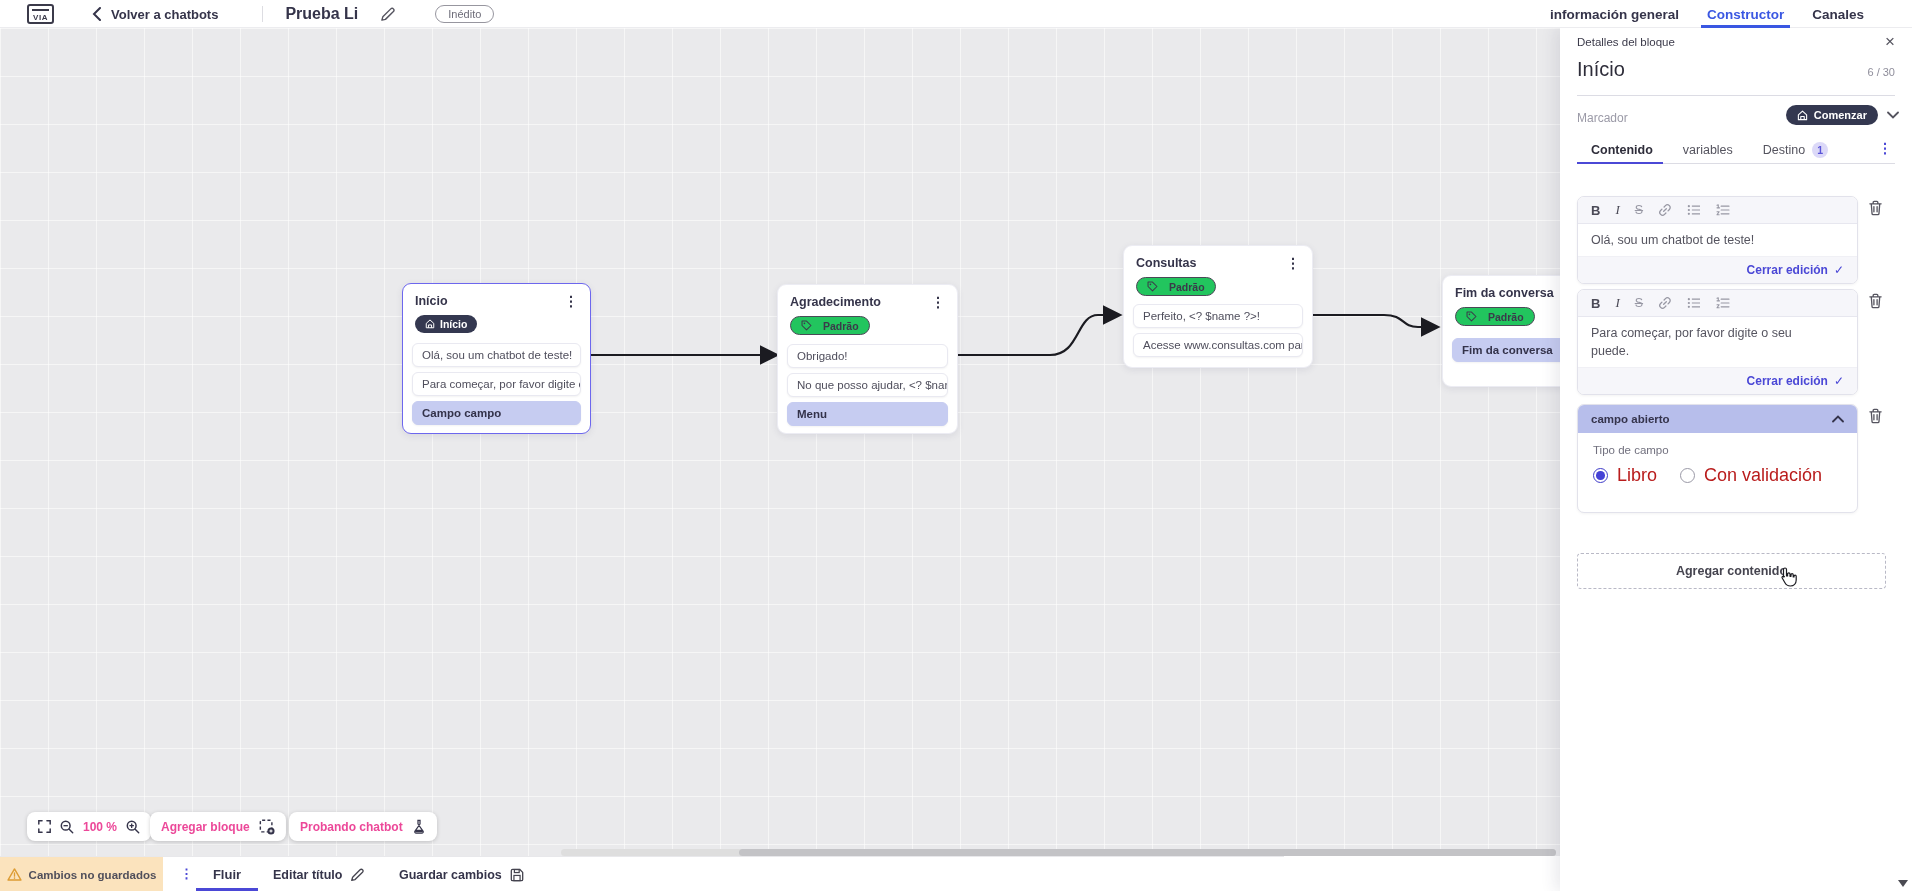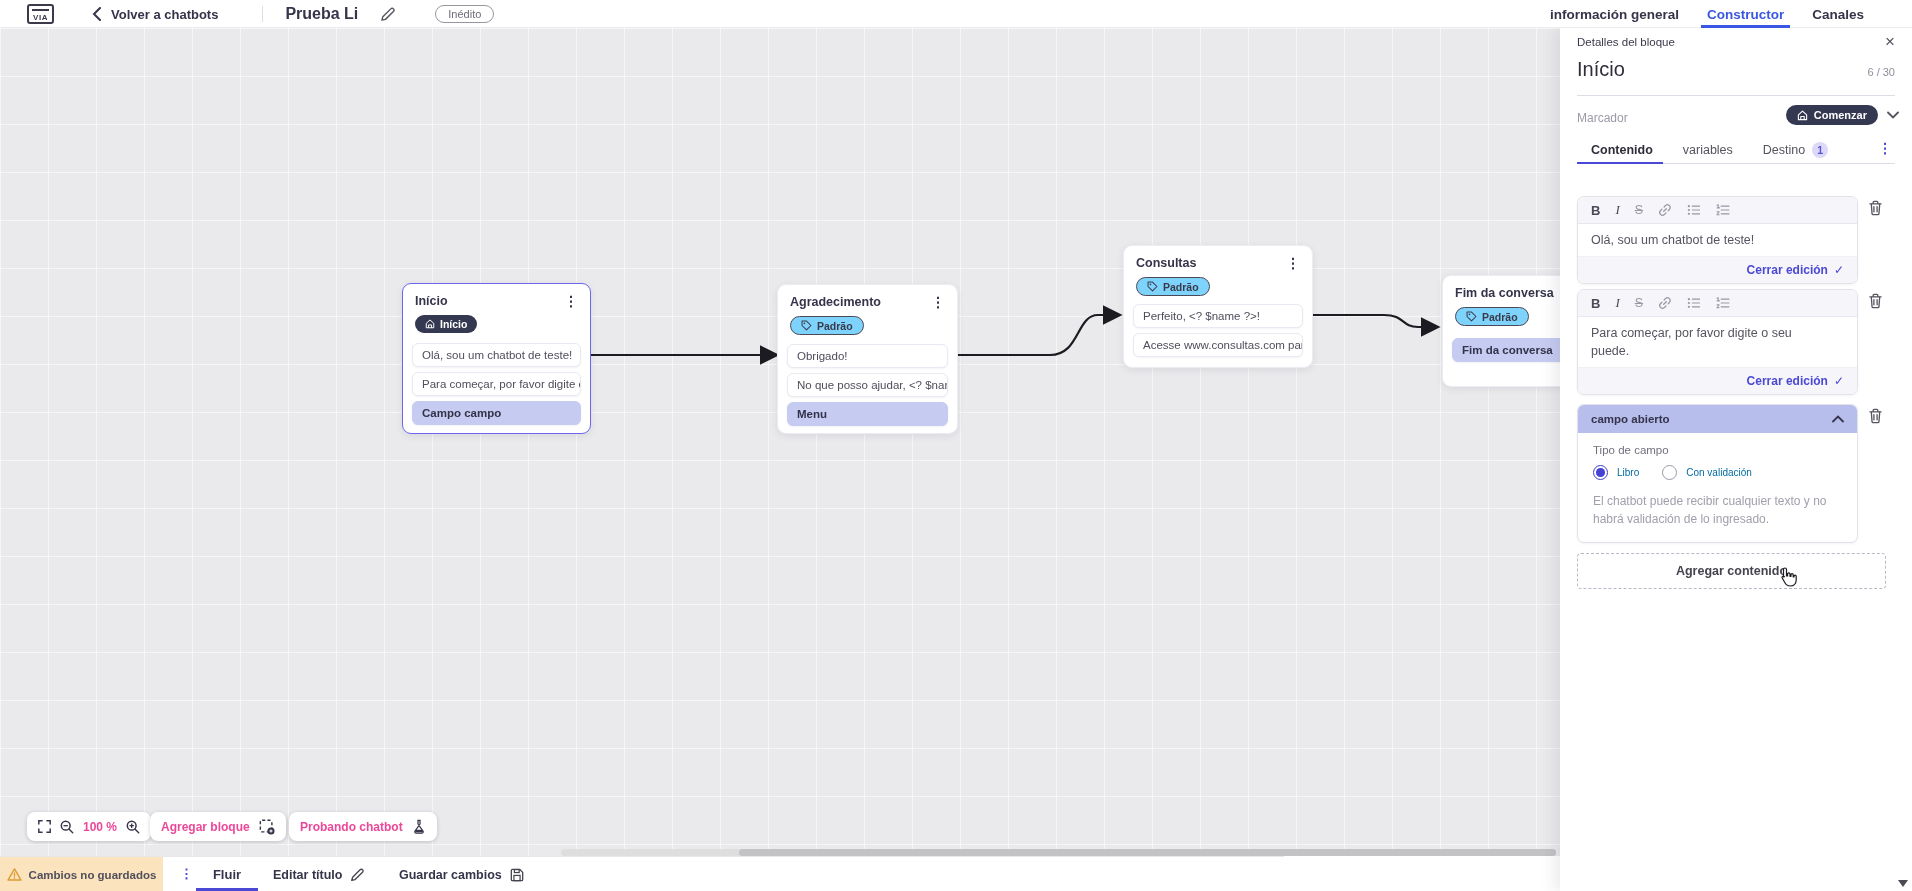--- a/index.html
+++ b/index.html
@@ -33,21 +33,21 @@
   #wires { position:absolute; left:0; top:0; width:1560px; height:828px; }
 
   .block { position:absolute; background:#fff; border:1px solid #ececf3; border-radius:9px;
     box-shadow:0 2px 7px rgba(60,60,100,.10); }
   .block.selected { border:1.5px solid #6d67ee; }
   .blk-head { display:flex; justify-content:space-between; align-items:center; padding:10px 12px 0 12px; }
   .blk-title { font-size:12.5px; font-weight:bold; color:#35344a; }
   .kebab { font-size:14px; line-height:12px; color:#35344a; letter-spacing:0; cursor:pointer; font-weight:bold; }
   .tag-dark { display:inline-flex; align-items:center; gap:5px; margin:7px 0 0 12px; background:#343850; color:#fff;
     border-radius:10px; height:18px; padding:0 10px; font-size:10.5px; font-weight:bold; }
-  .tag-outline { display:inline-flex; align-items:center; gap:5px; margin:7px 0 0 12px; background:#7dd3fc; color:#3b3a4a;
+  .tag-outline { display:inline-flex; align-items:center; gap:11px; margin:7px 0 0 12px; background:#22c55e; color:#3b3a4a;
     border:1.5px solid #4a4956; border-radius:11px; height:19px; padding:0 10px; font-size:10.5px; font-weight:bold; }
   .rows { position:absolute; left:9px; right:9px; display:flex; flex-direction:column; gap:5px; }
   .row { height:24px; background:#fff; border:1px solid #e9e9f1; border-radius:6px; padding:0 9px; font-size:11.5px;
     color:#4f4e5c; line-height:22px; box-shadow:0 1px 2px rgba(0,0,0,.05); white-space:nowrap; overflow:hidden; cursor:pointer; }
   .row.hl { background:#c6ccf1; border-color:#c6ccf1; font-weight:bold; color:#33324a; }
 
   .cv-btn { position:absolute; top:784px; height:29px; background:#fff; border-radius:8px;
     box-shadow:0 1px 4px rgba(0,0,0,.18); display:flex; align-items:center; gap:9px; padding:0 11px; cursor:pointer; }
   .cv-btn span.lbl { font-size:12px; font-weight:bold; color:#ec4899; }
   .hscroll-track { position:absolute; left:561px; top:821px; width:995px; height:7px; background:#dedede; border-radius:4px; }
@@ -99,21 +99,21 @@
 
   .field-card { position:absolute; left:17px; top:376px; width:281px; border:1px solid #e2e2eb; border-radius:7px; background:#fff; overflow:hidden; box-shadow:0 1px 3px rgba(0,0,0,.05); }
   .field-hdr { height:28px; background:#b7beeb; display:flex; align-items:center; justify-content:space-between; padding:0 13px; cursor:pointer; }
   .field-hdr-lbl { font-size:11.5px; font-weight:bold; color:#35344c; }
   .field-body { padding:11px 15px 14px 15px; }
   .field-type-lbl { font-size:11.5px; color:#71707e; margin-bottom:9px; }
   .radio-row { display:flex; align-items:center; gap:9px; margin-bottom:12px; }
   .radio { width:15px; height:15px; border-radius:50%; border:1.5px solid #9a99a6; background:#fff; cursor:pointer; position:relative; }
   .radio.selected { border-color:#3f3cc9; }
   .radio.selected::after { content:""; position:absolute; left:2px; top:2px; width:8.5px; height:8.5px; border-radius:50%; background:#4542d6; }
-  .radio-lbl { font-size:10px; color:#0369a1; margin-right:14px; }
+  .radio-lbl { font-size:18px; color:#b91c1c; margin-right:14px; }
   .field-desc { font-size:12px; color:#a0a0ad; line-height:1.5; }
 
   .add-content { position:absolute; left:17px; top:525px; width:309px; height:36px; border:1.4px dashed #b9b9c6; border-radius:4px;
     display:flex; align-items:center; justify-content:center; font-size:12.5px; font-weight:bold; color:#45444f; cursor:pointer; background:transparent; }
 
   .p-scroll-arrow { position:absolute; right:4px; bottom:4px; width:0; height:0; border-left:5px solid transparent; border-right:5px solid transparent; border-top:7px solid #4a4a52; cursor:pointer; }
 
   #cursor { position:absolute; left:1778px; top:566px; z-index:50; pointer-events:none; }
 
   svg.ic { display:block; }
@@ -401,21 +401,20 @@
         </svg>
     </div>
     <div class="field-body">
       <div class="field-type-lbl">Tipo de campo</div>
       <div class="radio-row">
         <span class="radio selected"></span>
         <span class="radio-lbl">Libro</span>
         <span class="radio"></span>
         <span class="radio-lbl">Con validación</span>
       </div>
-      <div class="field-desc">El chatbot puede recibir cualquier texto y no habrá validación de lo ingresado.</div>
     </div>
   </div>
   <span class="trash" style="top:380px;">
     <svg class="ic" width="15" height="16" viewBox="0 0 16 17">
         <path d="M2 4 H14 M5.5 4 V2.5 C5.5 1.9 5.9 1.5 6.5 1.5 H9.5 C10.1 1.5 10.5 1.9 10.5 2.5 V4 M3.5 4 L4.3 14.5 C4.35 15.1 4.8 15.5 5.4 15.5 H10.6 C11.2 15.5 11.65 15.1 11.7 14.5 L12.5 4 M6.3 7 V12.5 M9.7 7 V12.5" fill="none" stroke="#55545f" stroke-width="1.4" stroke-linecap="round"></path>
       </svg>
   </span>
 
   <div class="add-content">Agregar contenido</div>
 

